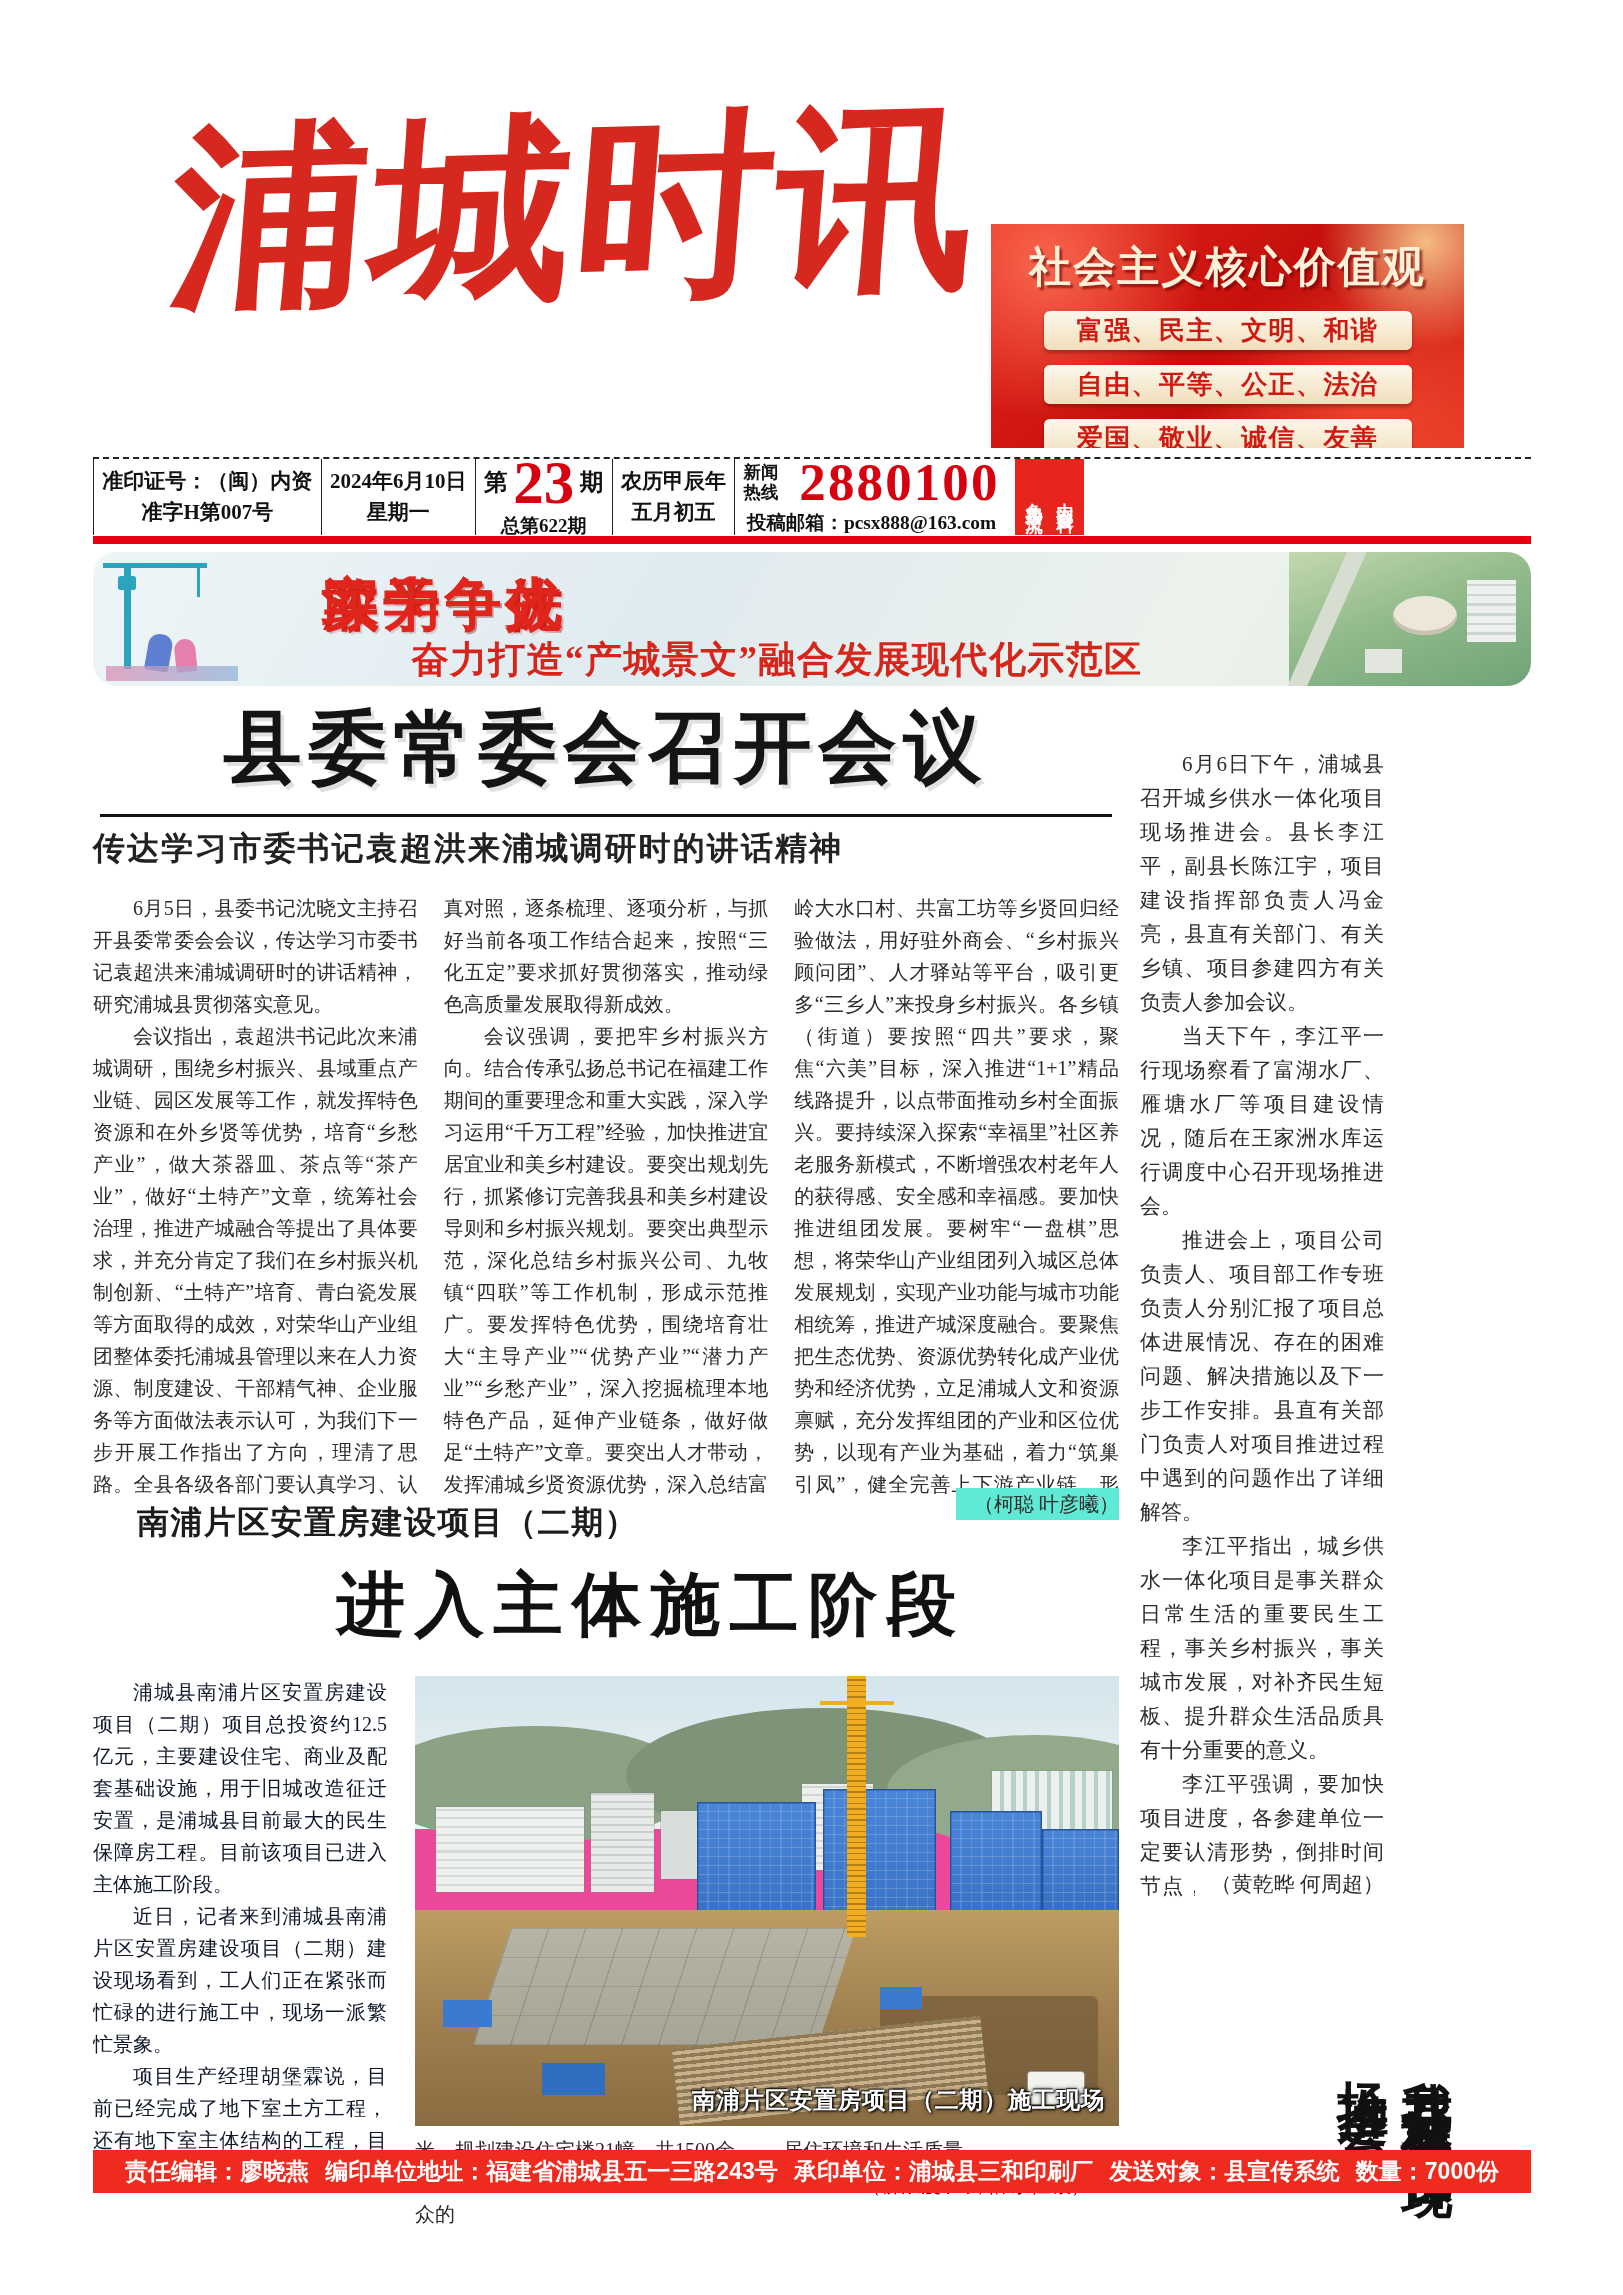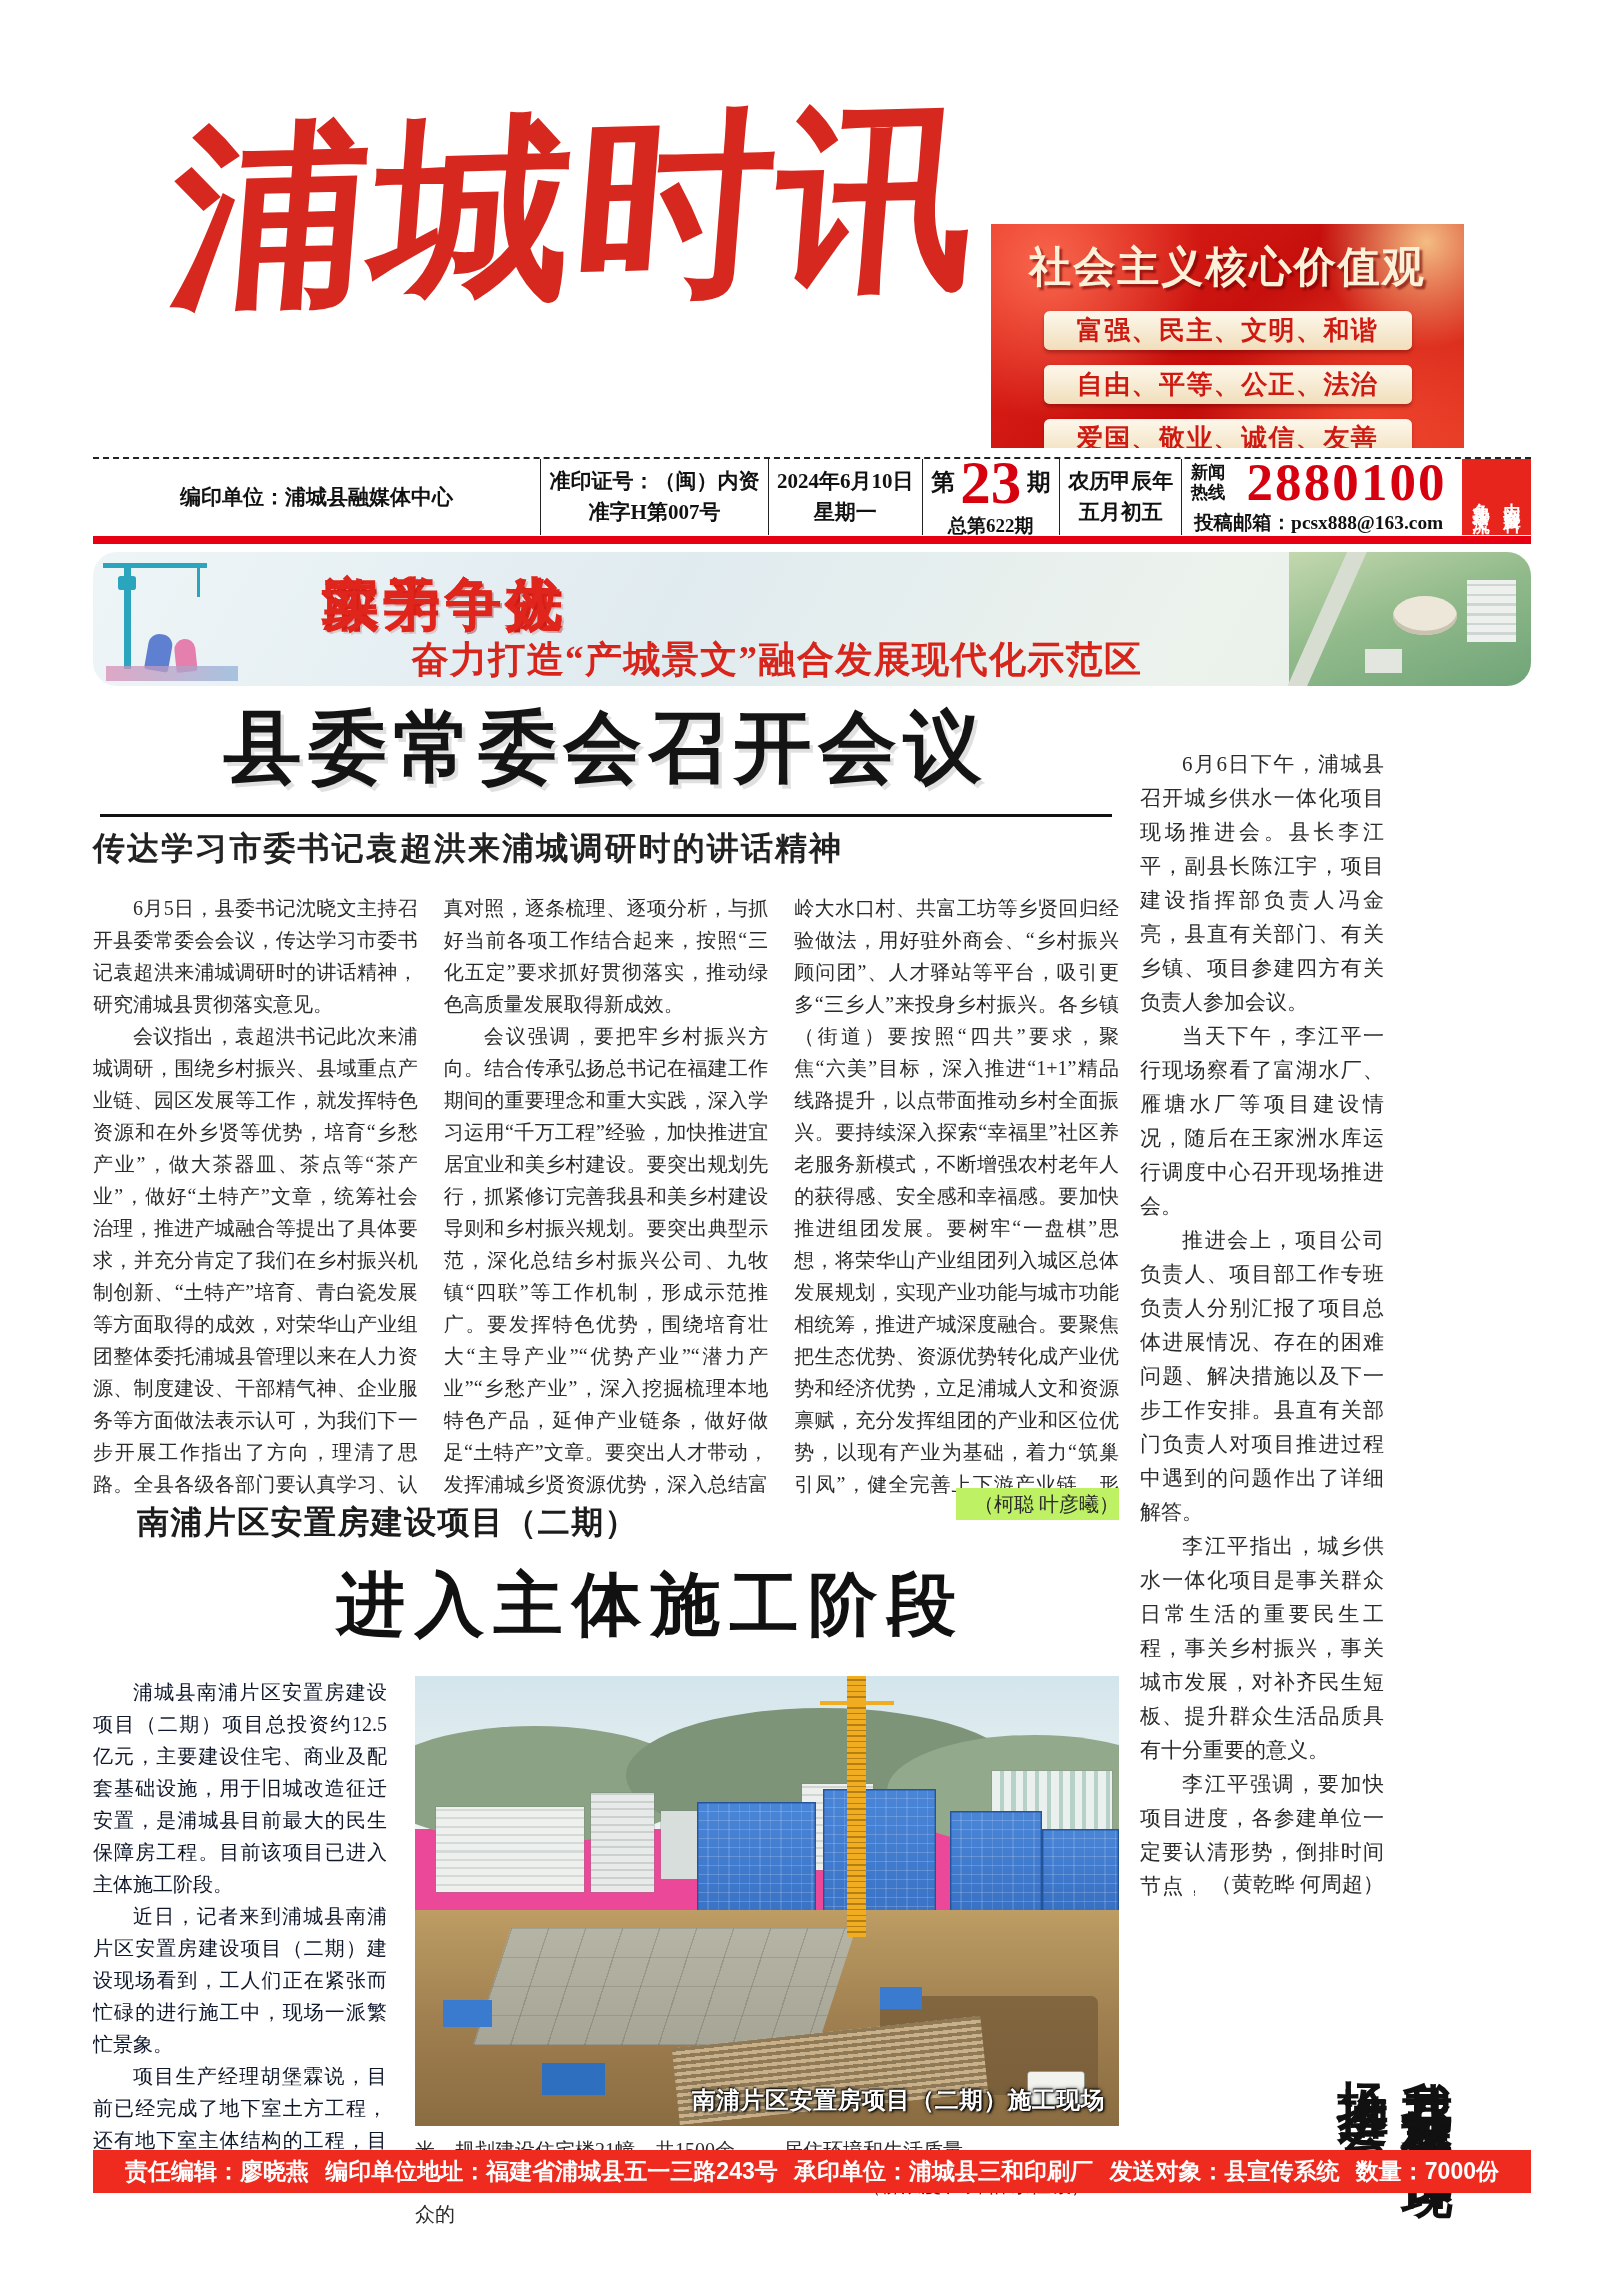--- a/index.html
+++ b/index.html
@@ -81,21 +81,21 @@
   
   .lead-article { position:absolute; left:93px; top:696px; width:1026px; }
   .lead-headline { text-align:center; font-size:78px; font-weight:900; color:#141414;
     letter-spacing:7px; font-family:"Liberation Sans","DejaVu Sans",sans-serif;
     text-shadow:3.5px 3.5px 0 rgba(0,0,0,.12); }
   .headline-rule { height:3.5px; background:#111; margin:12.5px 7px 9.7px; }
   .lead-subheadline { text-align:left; font-size:32px; font-weight:700; letter-spacing:2.1px; color:#222; }
   .lead-body { margin-top:21px; height:628px; overflow:hidden; column-count:3; column-gap:26px;
     font-size:20px; line-height:1.6; text-align:justify; position:relative; color:#2b2b2b; }
   .lead-body p, .water-text p, .housing-col p { text-indent:2em; }
-  .a1-byline { position:absolute; bottom:0; right:0; background:#bef264; padding-left:18px; font-size:20px; }
+  .a1-byline { position:absolute; bottom:0; right:0; background:#5eead4; padding-left:18px; font-size:20px; }
 
   
   .water-article { position:absolute; left:1140px; top:734px; width:319px; height:1410px; display:flex;flex-direction:column; }
   .water-text { width:244px; height:100%; overflow:hidden; font-size:21px; line-height:1.62;
     text-align:justify; position:relative; color:#2b2b2b; padding-top:12.5px; }
   .water-byline { position:absolute; bottom:0; right:0; background:#fff; padding-left:15.3px; font-size:21px; }
   .water-headline { margin-left:9.7px; padding-top:139px; writing-mode:vertical-rl;
     text-orientation:upright; font-size:51px; line-height:64px; font-weight:900; color:#111;
     letter-spacing:7px; font-family:"Liberation Serif",serif; }
 
@@ -172,23 +172,20 @@
   <div class="masthead-title">浦城时讯</div>
 
   <div class="values-poster">
     <div class="vp-title">社会主义核心价值观</div>
     <div class="vp-row">富强、民主、文明、和谐</div>
     <div class="vp-row">自由、平等、公正、法治</div>
     <div class="vp-row">爱国、敬业、诚信、友善</div>
   </div>
 
   <div class="info-bar">
-    <div class="ib-cell cell-publisher">
-      <span>编印单位：浦城县融媒体中心</span>
-    </div>
     <div class="ib-cell ib-sep">
       <span>准印证号：（闽）内资</span>
       <span>准字H第007号</span>
     </div>
     <div class="ib-cell ib-sep">
       <span>2024年6月10日</span>
       <span>星期一</span>
     </div>
     <div class="ib-cell ib-sep">
       <div class="issue-top">

